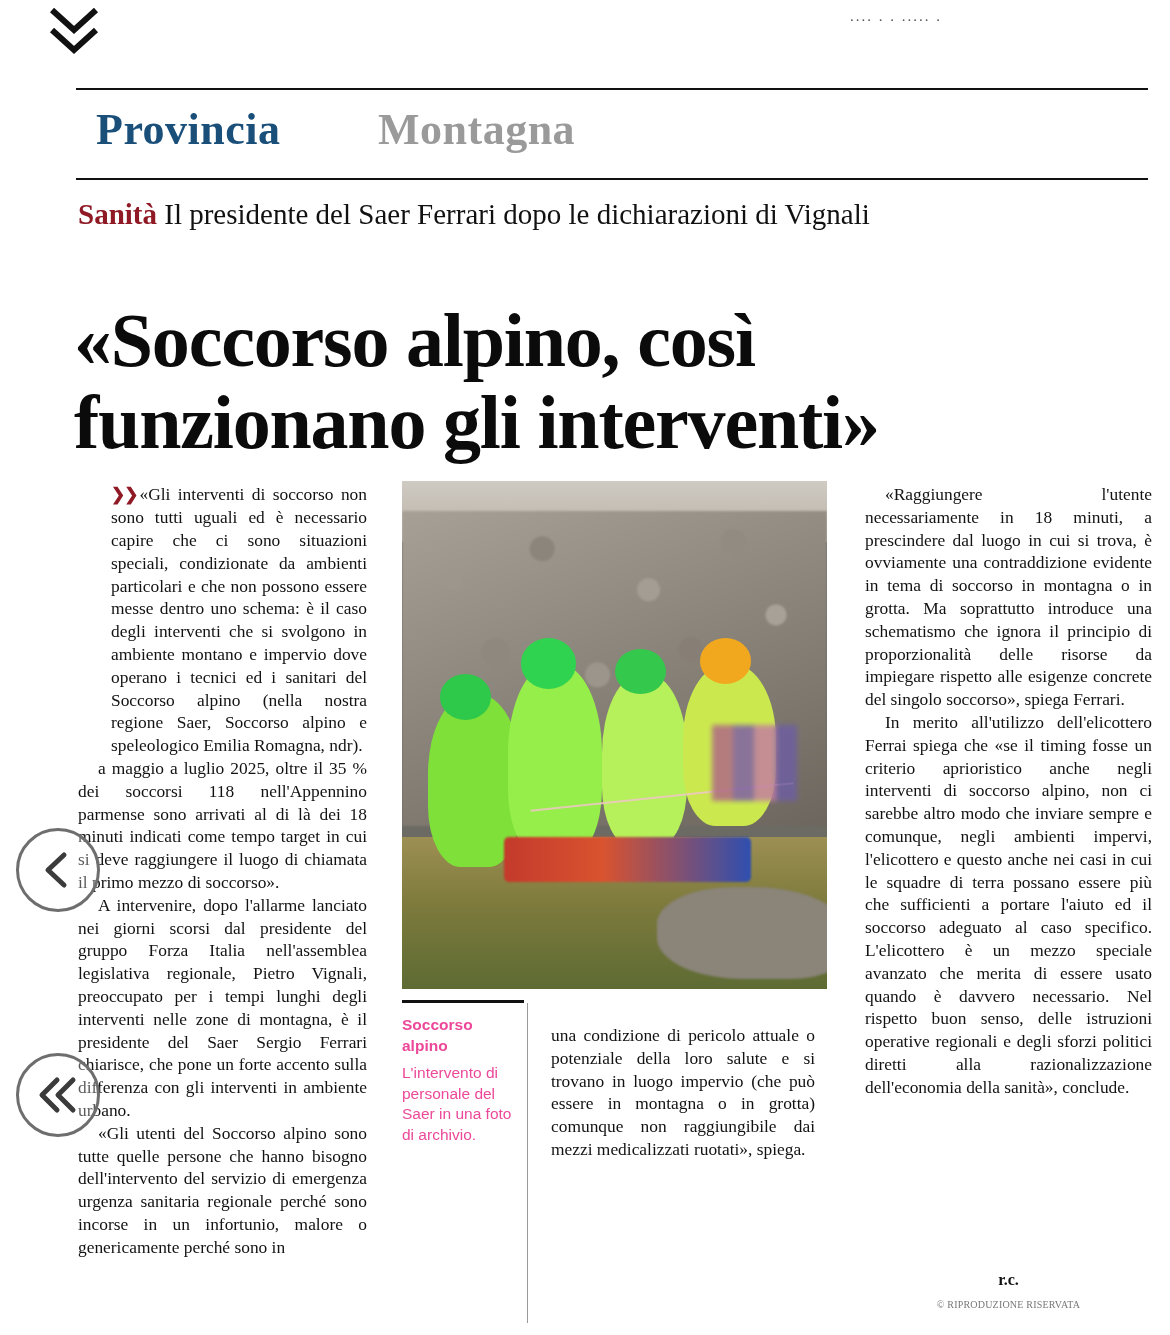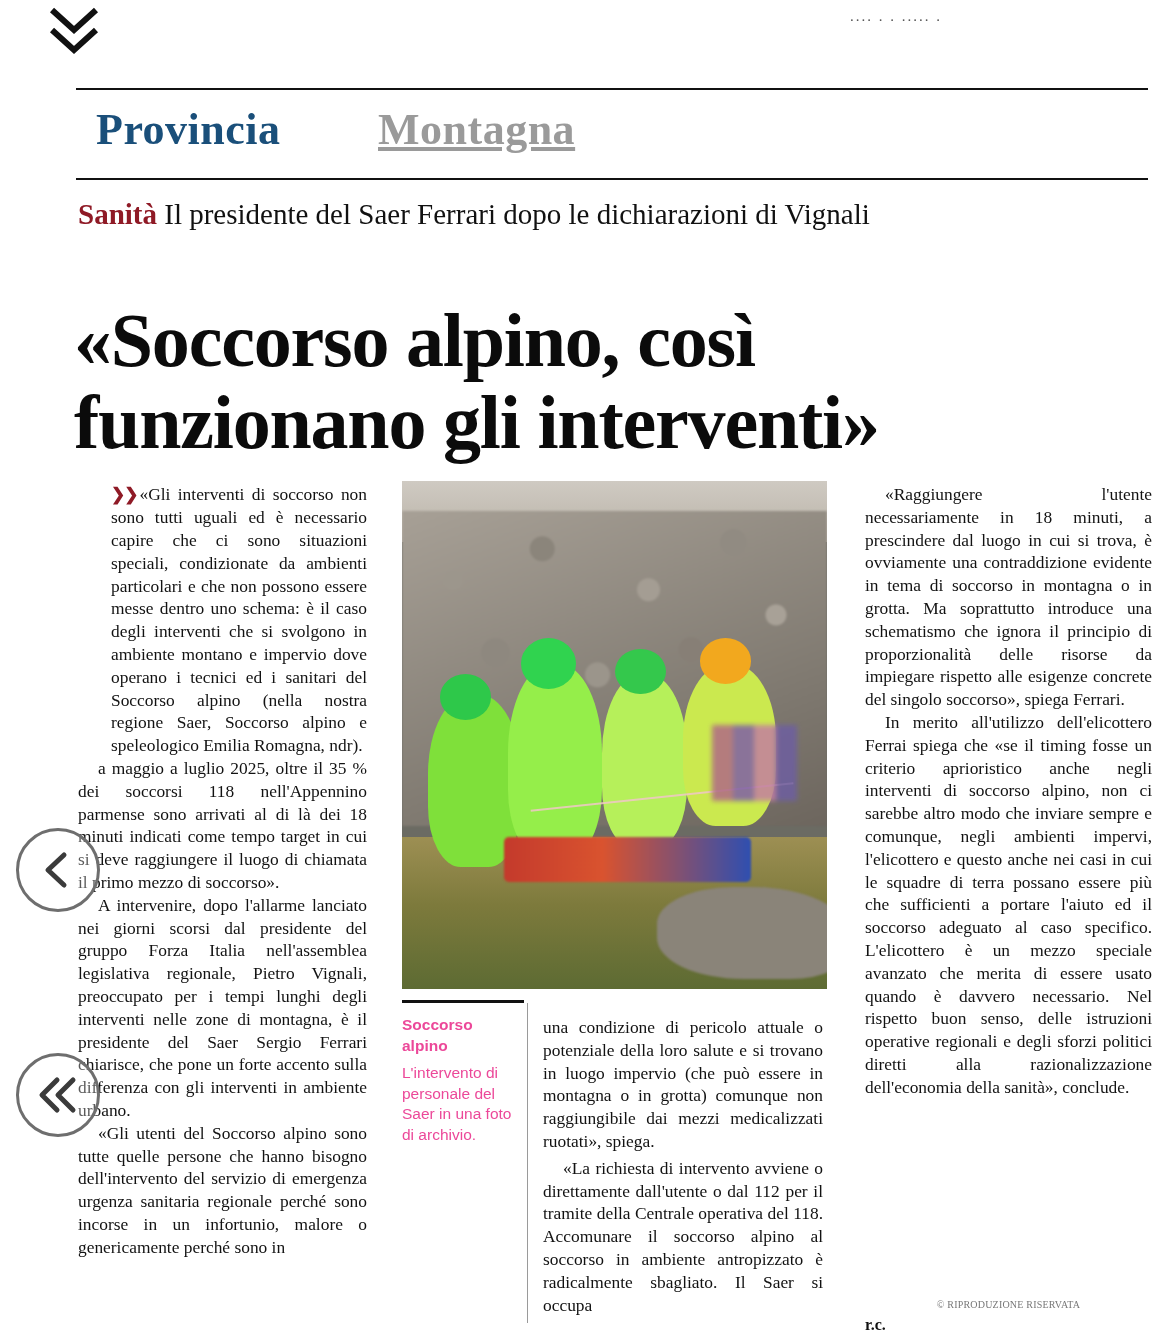--- a/index.html
+++ b/index.html
@@ -84,21 +84,20 @@
   }
   .section-montagna {
     position: absolute;
     left: 282px;
     top: 0;
     font-family: "Liberation Serif", serif;
     font-weight: bold;
     font-size: 44px;
     color: #9a9a9a;
     letter-spacing: 0.5px;
-    text-decoration: underline;
   }
 
   .rule-under-section {
     position: absolute;
     left: 76px;
     top: 178px;
     width: 1072px;
     height: 2px;
     background: #111;
   }
@@ -274,34 +273,33 @@
   .col-2b {
     position: absolute;
     left: 539px;
     top: 1012px;
     width: 288px;
     font-size: 17.4px;
     line-height: 1.31;
     text-align: justify;
     color: #121212;
   }
-  .col-2b p { margin: 4px; text-indent: 1.15em; }
+  .col-2b p { margin: 12px; text-indent: 1.15em; }
   .col-2b p.first { text-indent: 0; }
 
   
   .signature {
     position: absolute;
     left: 865px;
     top: 1271px;
     width: 287px;
-    text-align: left;
+    text-align: center;
     font-weight: bold;
     font-size: 16px;
     font-family: "Liberation Serif", serif;
-    margin-top: 45px;
   }
   .reserved {
     position: absolute;
     left: 865px;
     top: 1299px;
     width: 287px;
     text-align: center;
     font-family: Liberation Serif, serif;
     font-size: 10px;
     letter-spacing: .2px;
@@ -391,21 +389,20 @@
 
 <div class="caption-rule"></div>
 <div class="caption">
   <span class="cap-title">Soccorso alpino</span>
   <span class="cap-body">L'intervento di personale del Saer in una foto di archivio.</span>
 </div>
 <div class="caption-divider"></div>
 
 <div class="col-2b">
   <p class="first">una condizione di pericolo attuale o potenziale della loro salute e si trovano in luogo impervio (che può essere in montagna o in grotta) comunque non raggiungibile dai mezzi medicalizzati ruotati», spiega.</p>
-  <p>«La richiesta di intervento avviene o direttamente dall'utente o dal 112 per il tramite della Centrale operativa del 118. Accomunare il soccorso alpino al soccorso in ambiente antropizzato è radicalmente sbagliato. Il Saer si occupa</p>
 </div>
 
 <div class="col col-3">
   <p>«Raggiungere l'utente necessariamente in 18 minuti, a prescindere dal luogo in cui si trova, è ovviamente una contraddizione evidente in tema di soccorso in montagna o in grotta. Ma soprattutto introduce una schematismo che ignora il principio di proporzionalità delle risorse da impiegare rispetto alle esigenze concrete del singolo soccorso», spiega Ferrari.</p>
   <p>In merito all'utilizzo dell'elicottero Ferrai spiega che «se il timing fosse un criterio aprioristico anche negli interventi di soccorso alpino, non ci sarebbe altro modo che inviare sempre e comunque, negli ambienti impervi, l'elicottero e questo anche nei casi in cui le squadre di terra possano essere più che sufficienti a portare l'aiuto ed il soccorso adeguato al caso specifico. L'elicottero è un mezzo speciale avanzato che merita di essere usato quando è davvero necessario. Nel rispetto buon senso, delle istruzioni operative regionali e degli sforzi politici diretti alla razionalizzazione dell'economia della sanità», conclude.</p>
 </div>
 
 <div class="signature">r.c.</div>
 <div class="reserved">© RIPRODUZIONE RISERVATA</div>
 

